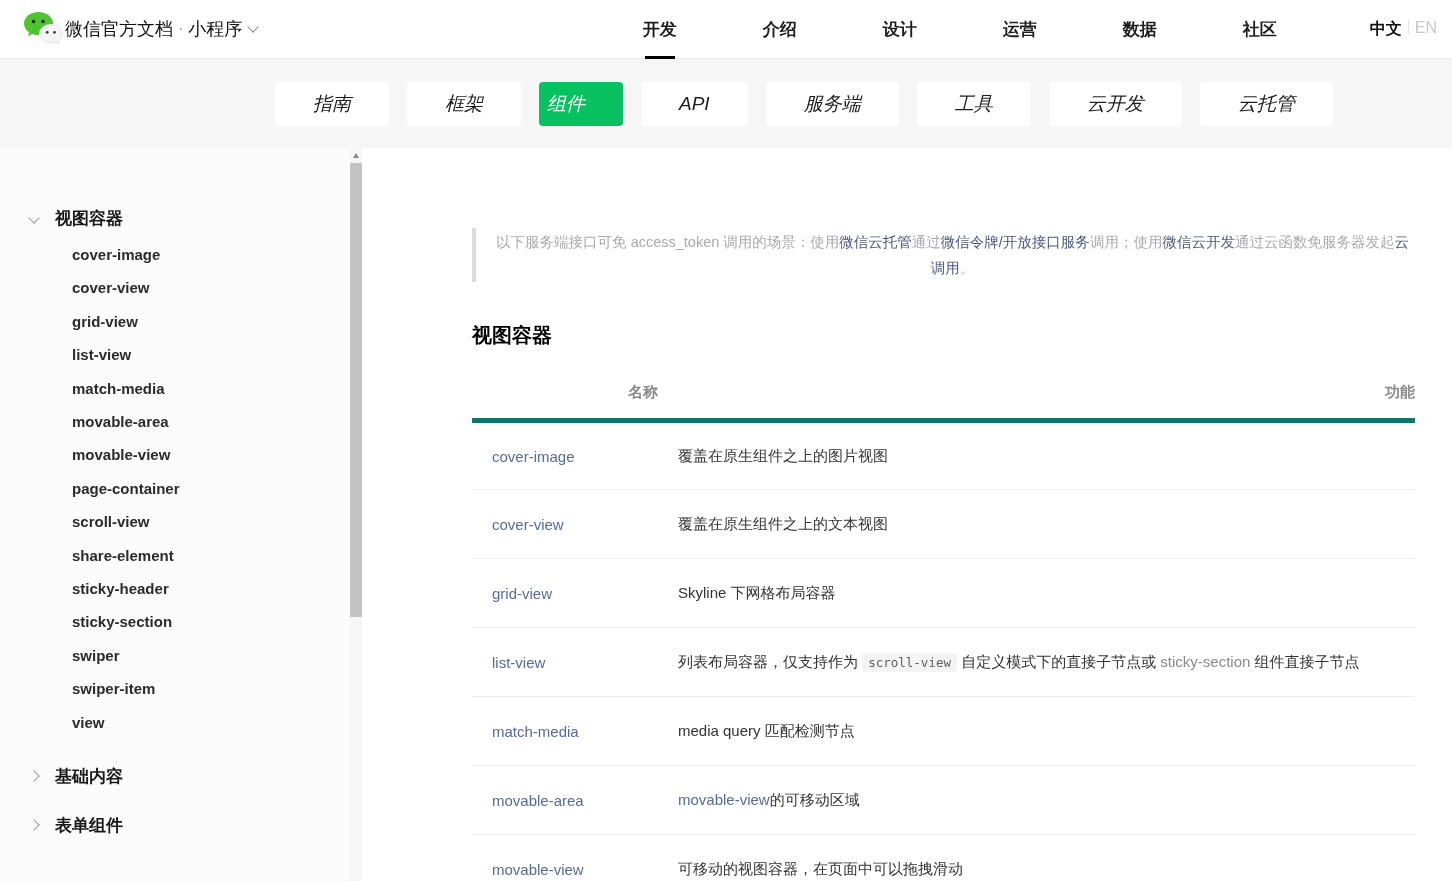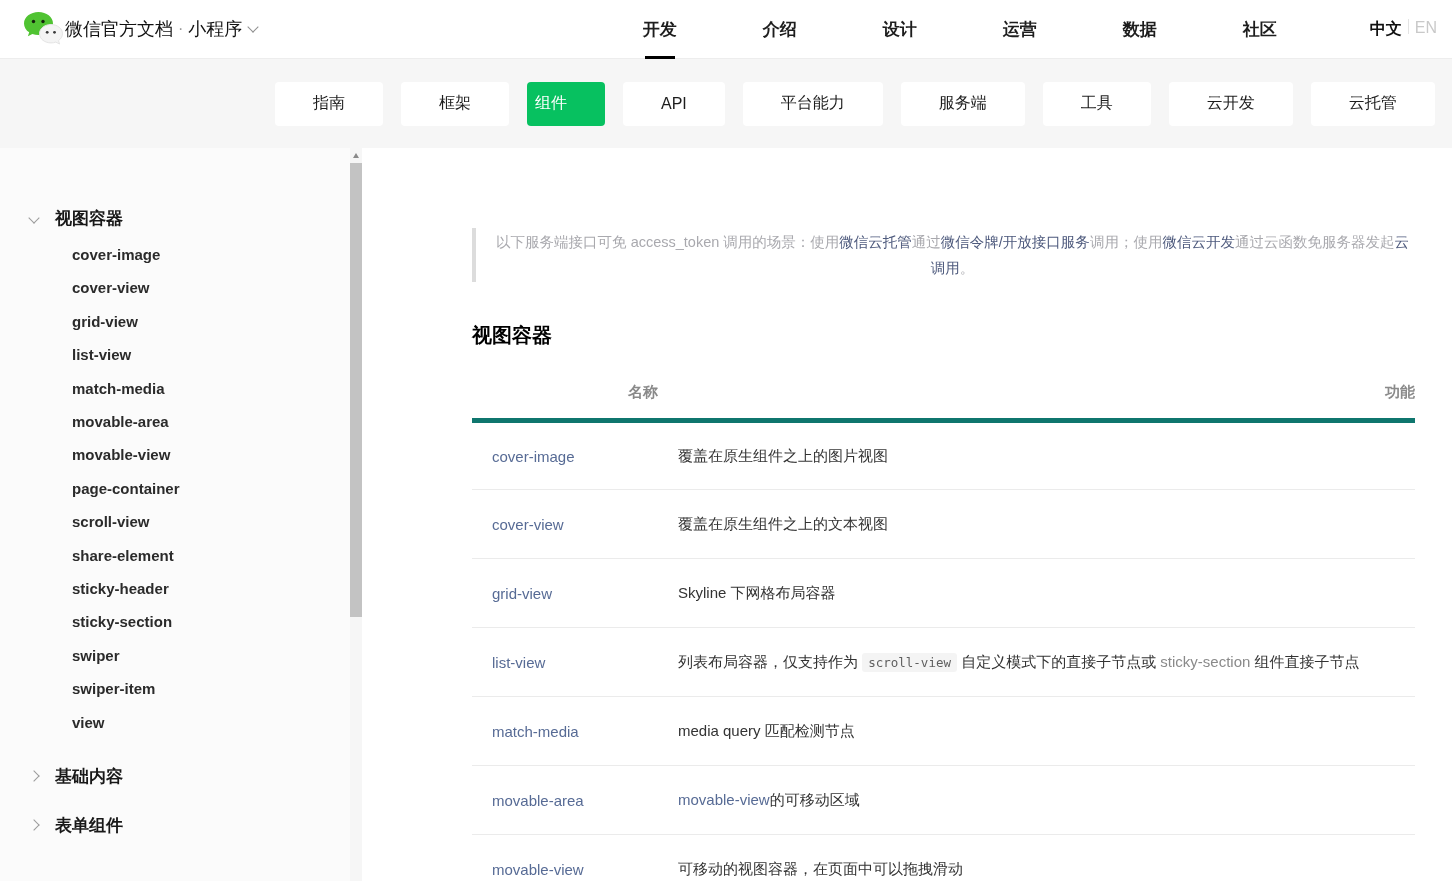--- a/index.html
+++ b/index.html
@@ -27,21 +27,21 @@
   .lang .zh { font-size:16px; font-weight:bold; color:#111; cursor:pointer; }
   .lang .sep { width:1px; height:15px; background:#e3e3e3; }
   .lang .en { font-size:16px; color:#c9c9c9; cursor:pointer; }
 
   
   .tabstrip { position:absolute; top:59px; left:0; width:1452px; height:89px;
               background:#f6f6f6; display:flex; align-items:center;
               padding-left:275px; gap:18px; overflow:hidden; }
   .tab { height:44px; flex:0 0 auto; background:#fff; border-radius:4px;
          display:flex; align-items:center; justify-content:center;
-         padding:0 38px; font-size:16px; color:#1d1d1d; cursor:pointer; white-space:nowrap; }
+         padding:0 38px; font-size:19px; color:#1d1d1d; cursor:pointer; white-space:nowrap;font-style:italic; }
   .tab.active { background:#07c160; color:#fff;padding-left:8px; }
 
   
   .sidebar { position:absolute; top:148px; left:0; width:362px; height:733px;
              background:#fbfbfb; padding-top:57px; overflow:hidden; }
   .side-section-header { display:flex; align-items:center; height:26px;
              margin-bottom:23px; padding-left:30px; cursor:pointer; }
   .side-section-header .s-chev { width:8px; height:8px; flex:0 0 auto;
              border-right:1.7px solid #9b9b9b; border-bottom:1.7px solid #9b9b9b; }
   .side-section-header .s-chev.down  { transform:rotate(45deg); margin-right:17px; }
@@ -111,21 +111,20 @@
     <span class="sep"></span>
     <span class="en">EN</span>
   </div>
 </div>
 
 <div class="tabstrip" id="tabstrip">
     <div class="tab">指南</div>
     <div class="tab">框架</div>
     <div class="tab active">组件</div>
     <div class="tab">API</div>
-    <div class="tab">平台能力</div>
     <div class="tab">服务端</div>
     <div class="tab">工具</div>
     <div class="tab">云开发</div>
     <div class="tab">云托管</div>
   </div>
 
 <div class="sidebar" id="sidebar">
   <div class="sb-track">
     <div class="sb-up"></div>
     <div class="sb-thumb"></div>

